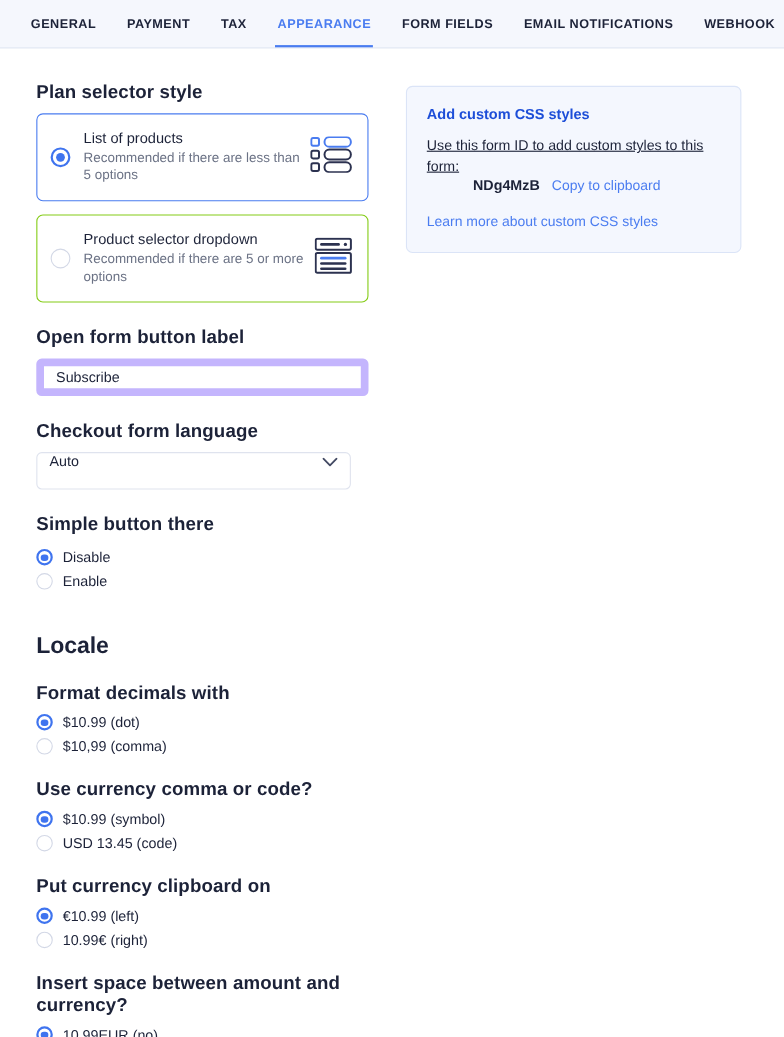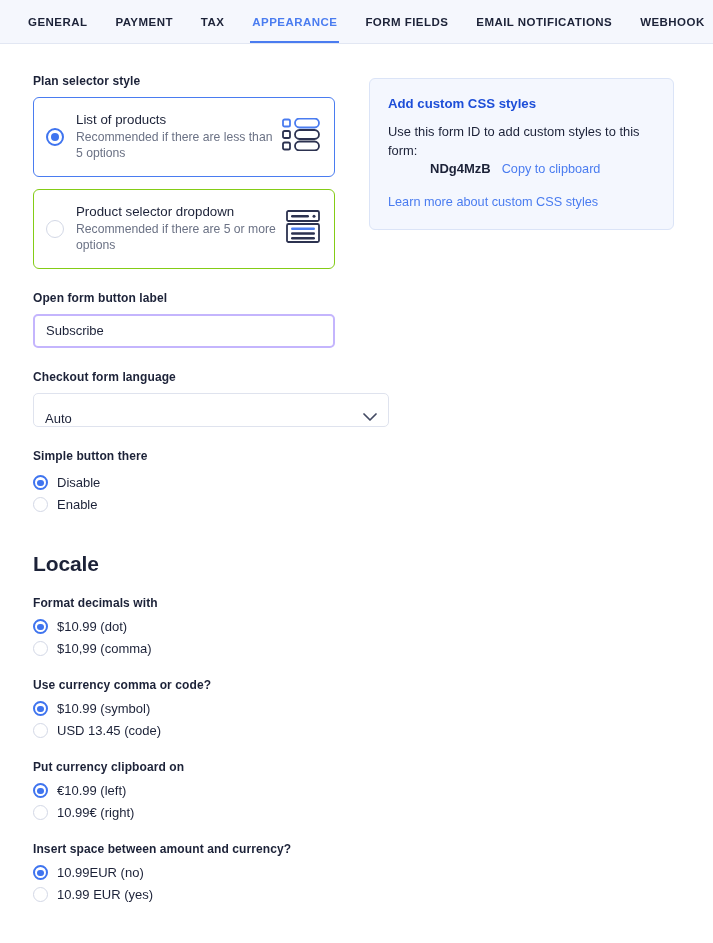--- a/index.html
+++ b/index.html
@@ -46,21 +46,21 @@
   
   .page {
     display: flex;
     padding: 30px 33px 0 33px;
     gap: 34px;
   }
   .col-left { width: 302px; flex: 0 0 302px; }
   .col-right { width: 305px; flex: 0 0 305px; padding-top: 4px; }
 
   .field-label {
-    font-size: 12px;
+    font-size: 17px;
     font-weight: bold;
     color: #1c2238;
     margin-bottom: 9px;
     letter-spacing: 0.1px;
   }
 
   
   .opt-card {
     display: flex;
     align-items: center;
@@ -138,37 +138,37 @@
   .radio-label { font-size: 13px; color: #1c2238; }
 
   
   .icon-list { flex: 0 0 auto; display: block; }
 
   
   .group { margin-top: 22px; }
   .text-input {
     width: 302px;
     height: 34px;
-    border: 2px solid #c4b5fd;
+    border: 7px solid #c4b5fd;
     border-radius: 5px;
     background: #fff;
     font-family: "Liberation Sans", sans-serif;
     font-size: 13px;
     color: #1c2238;
     padding: 0 11px;
     outline: none;
   }
   .select-box {
-    width: 356px;
+    width: 286px;
     height: 34px;
     border: 1px solid #dfe3ee;
     border-radius: 5px;
     background: #fff;
     display: flex;
-    align-items: flex-end;
+    align-items: flex-start;
     padding: 0 11px;
     cursor: pointer;
     gap: 12px;
   }
   .select-value { flex: 1; font-size: 13px; color: #1c2238; }
 
   
   .css-panel {
     border: 1px solid #dbe4f7;
     border-radius: 6px;
@@ -178,20 +178,21 @@
   .css-title {
     font-size: 13.2px;
     font-weight: bold;
     color: #1d4ed8;
     margin-bottom: 12px;
   }
   .css-desc {
     font-size: 12.9px;
     color: #1c2238;
     line-height: 1.45;
+    text-decoration: underline;
   }
   .css-idline {
     display: flex;
     align-items: baseline;
     gap: 11px;
     margin-top: 1px;
     padding-left: 42px;
   }
   .css-id { font-size: 13px; font-weight: bold; color: #1c2238; }
   .link { font-size: 12.7px; color: #4a7cf0; cursor: pointer; }

